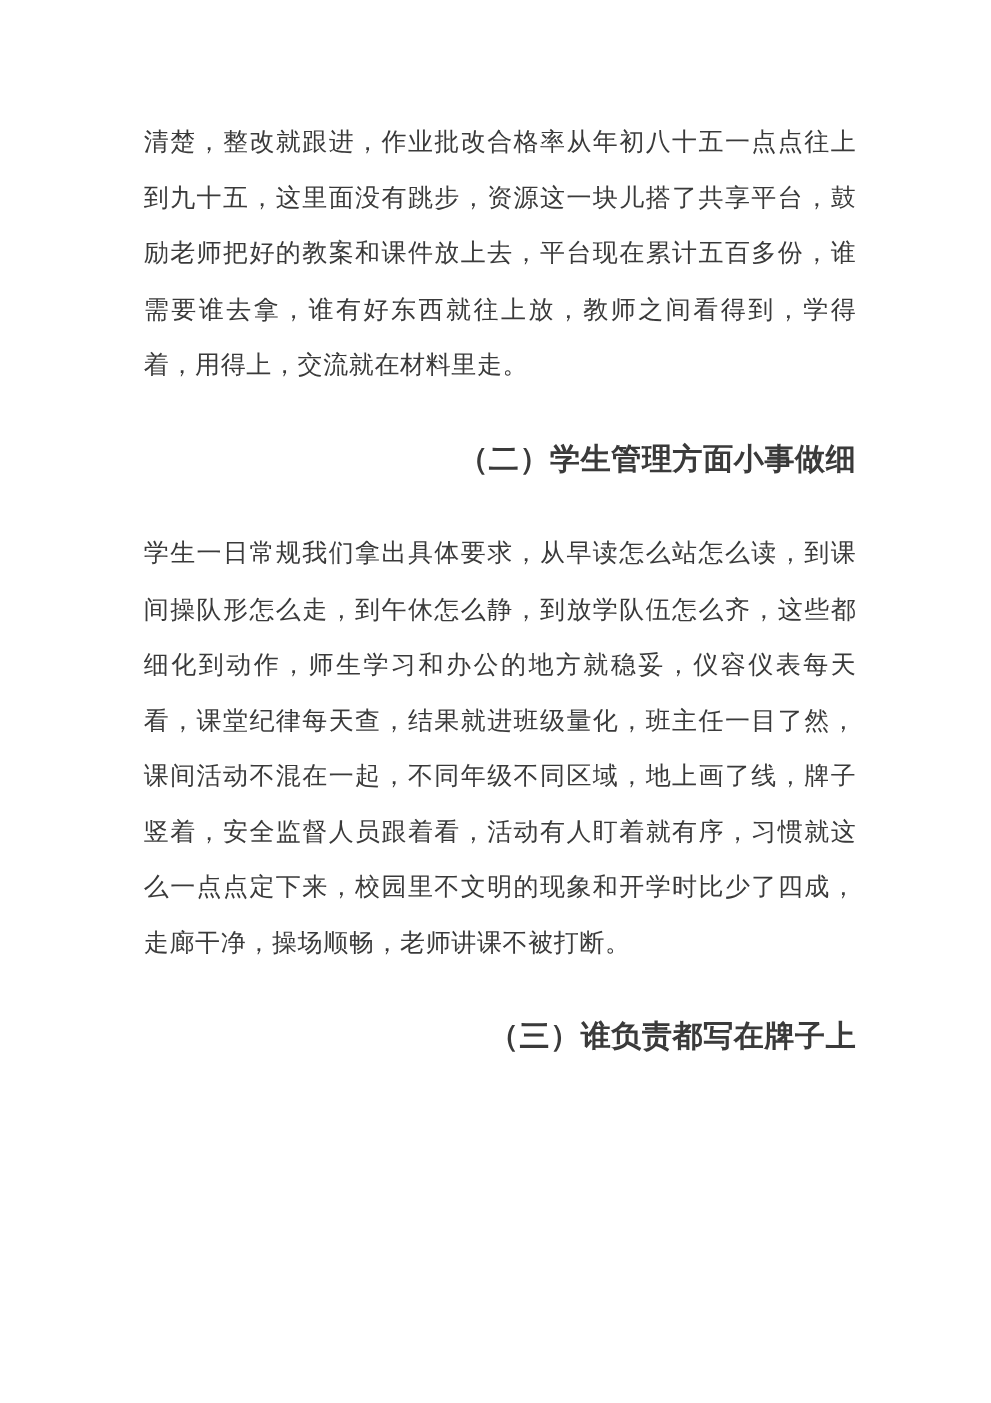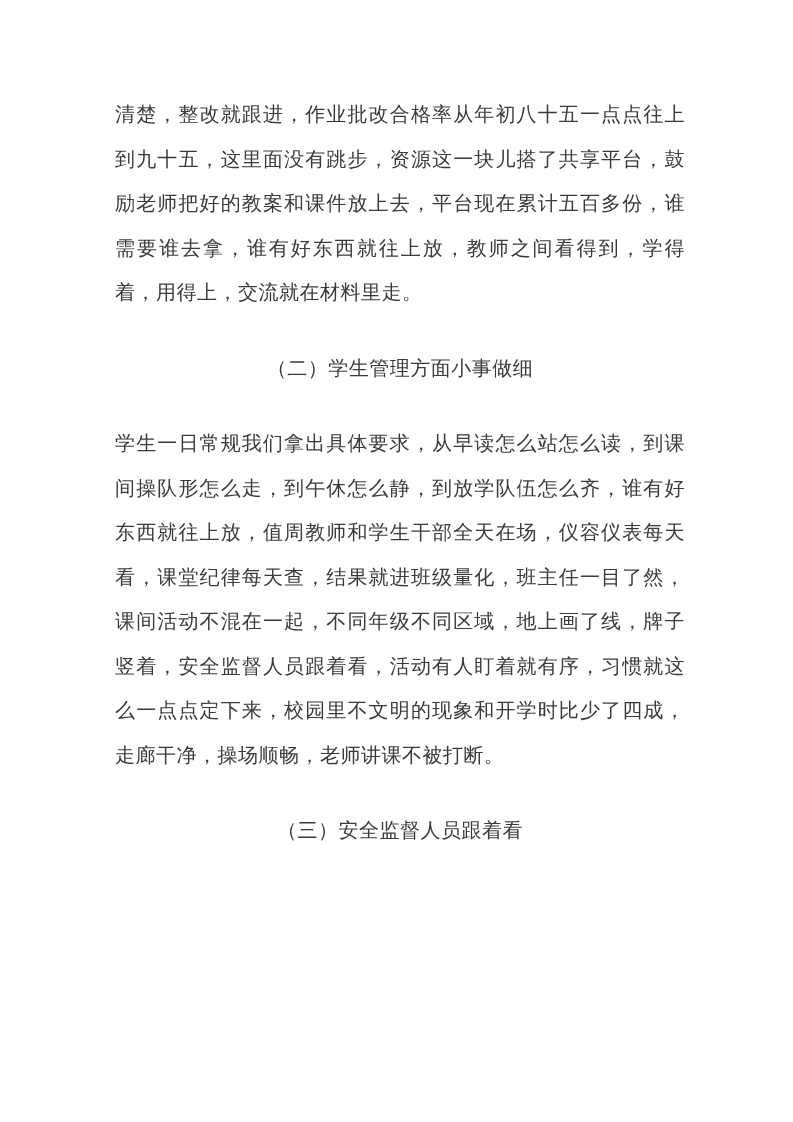--- a/index.html
+++ b/index.html
@@ -23,32 +23,32 @@
   .para {
     margin: 0 0 31px 0;
     font-size: 20px;
     line-height: 44.5px;
     text-align: justify;
     text-justify: inter-ideograph;
     letter-spacing: 0.5px;
   }
   .heading {
     margin: 0 0 31px 0;
-    font-size: 20px;
+    font-size: 24px;
     line-height: 44.5px;
-    font-weight: normal;
-    text-align: center;
+    font-weight: bold;
+    text-align: right;
     letter-spacing: 0.5px;
   }
 </style>
 </head>
 <body style="background: rgb(255, 255, 255);">
 
 <div class="page" style="color: rgb(58, 58, 58);">
   <p class="para">清楚，整改就跟进，作业批改合格率从年初八十五一点点往上到九十五，这里面没有跳步，资源这一块儿搭了共享平台，鼓励老师把好的教案和课件放上去，平台现在累计五百多份，谁需要谁去拿，谁有好东西就往上放，教师之间看得到，学得着，用得上，交流就在材料里走。</p>
 
   <p class="heading">（二）学生管理方面小事做细</p>
 
-  <p class="para">学生一日常规我们拿出具体要求，从早读怎么站怎么读，到课间操队形怎么走，到午休怎么静，到放学队伍怎么齐，谁有好东西就往上放，值周教师和学生干部全天在场，仪容仪表每天看，课堂纪律每天查，结果就进班级量化，班主任一目了然，课间活动不混在一起，不同年级不同区域，地上画了线，牌子竖着，安全监督人员跟着看，活动有人盯着就有序，习惯就这么一点点定下来，校园里不文明的现象和开学时比少了四成，走廊干净，操场顺畅，老师讲课不被打断。</p>
+  <p class="para">学生一日常规我们拿出具体要求，从早读怎么站怎么读，到课间操队形怎么走，到午休怎么静，到放学队伍怎么齐，这些都细化到动作，师生学习和办公的地方就稳妥，仪容仪表每天看，课堂纪律每天查，结果就进班级量化，班主任一目了然，课间活动不混在一起，不同年级不同区域，地上画了线，牌子竖着，安全监督人员跟着看，活动有人盯着就有序，习惯就这么一点点定下来，校园里不文明的现象和开学时比少了四成，走廊干净，操场顺畅，老师讲课不被打断。</p>
 
-  <p class="heading">（三）安全监督人员跟着看</p>
+  <p class="heading">（三）谁负责都写在牌子上</p>
 
 </div>
 
 </body></html>

